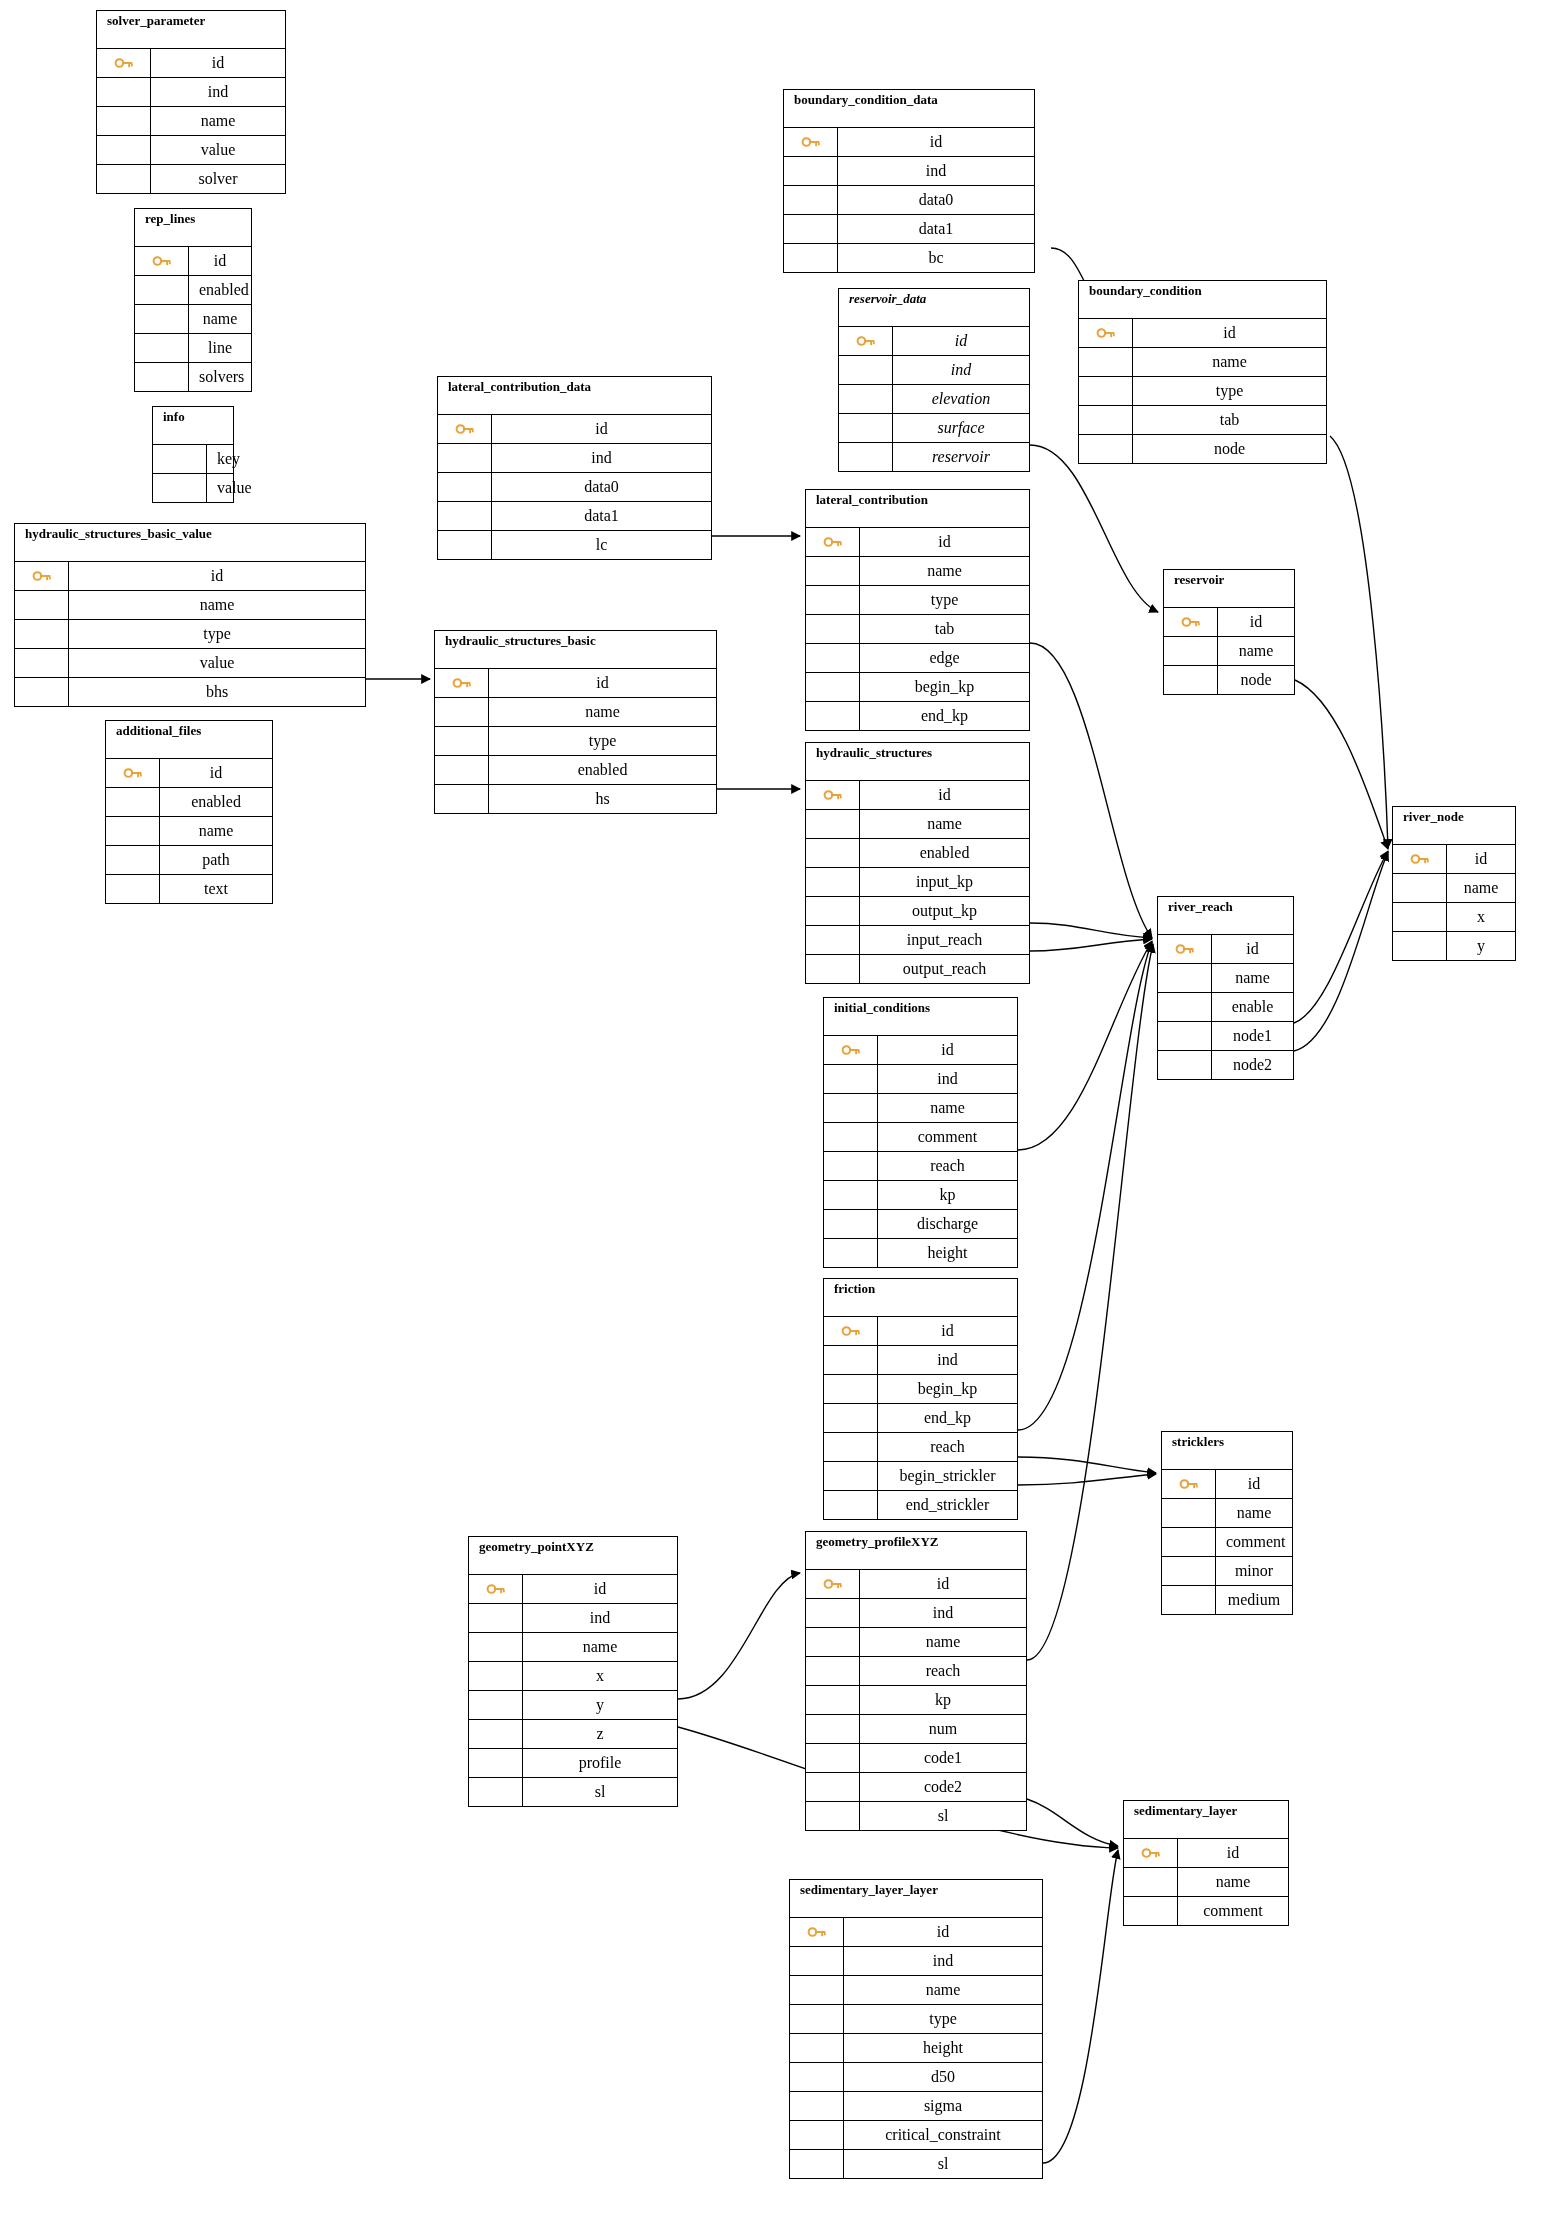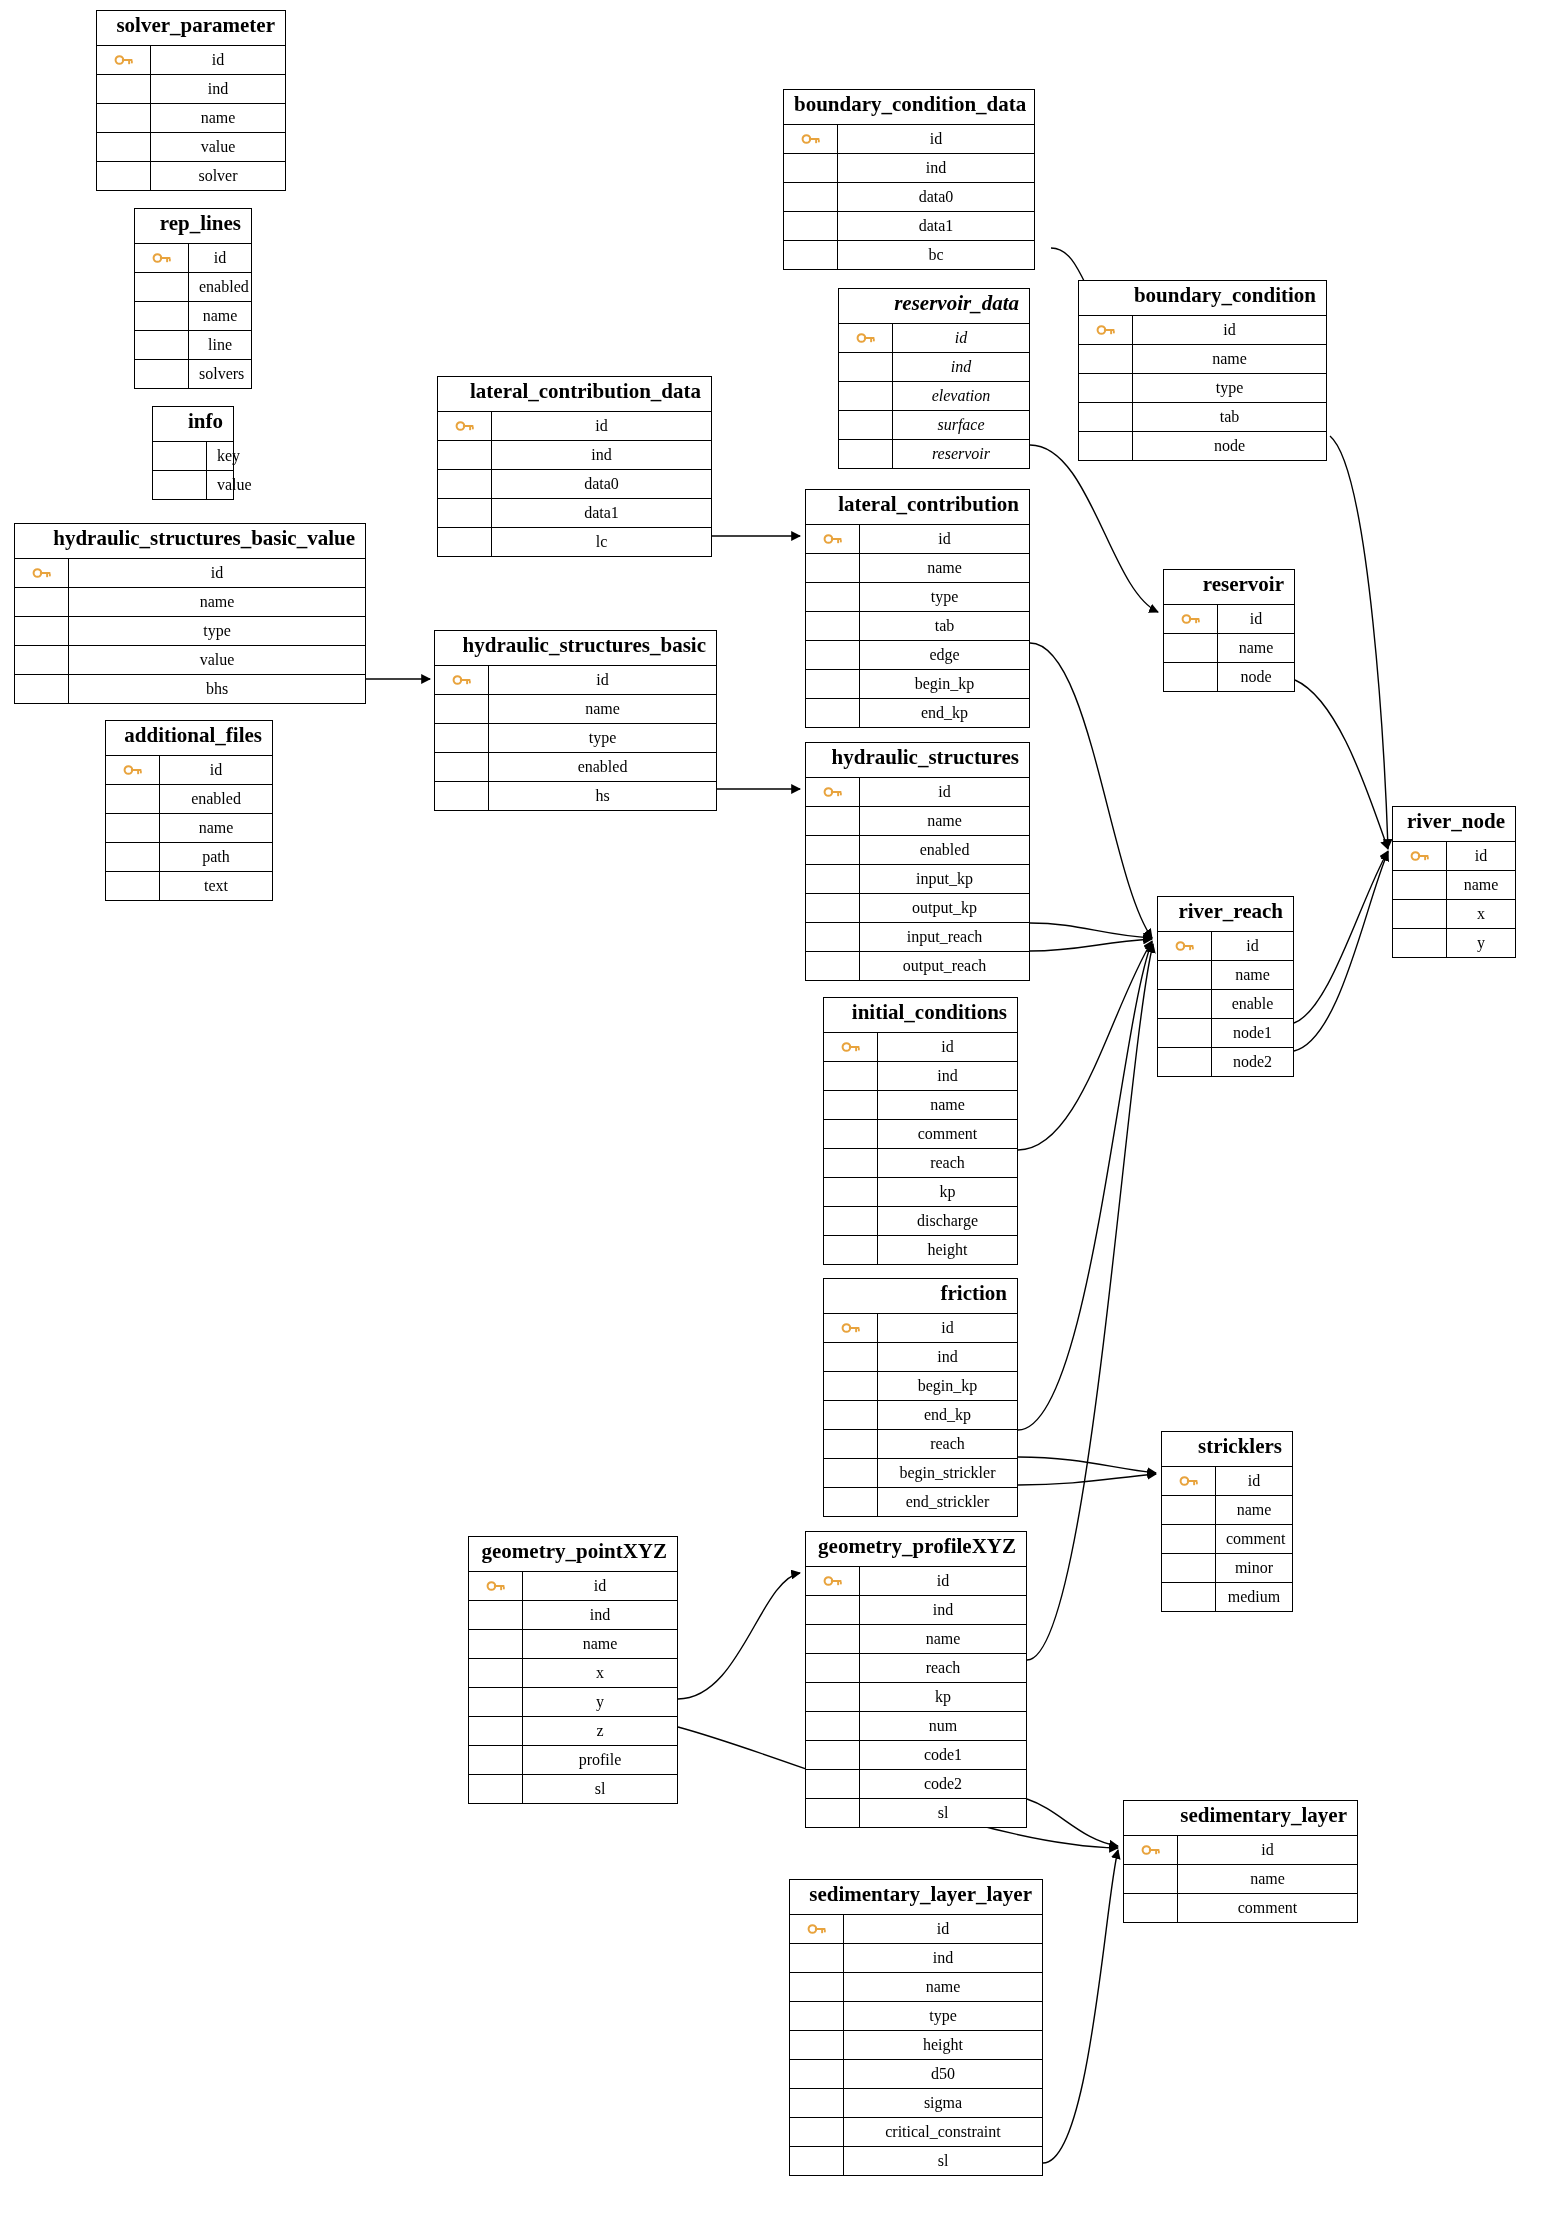--- a/index.html
+++ b/index.html
@@ -23,24 +23,24 @@
     height: 2224px;
     pointer-events: none;
   }
   .table-box {
     position: absolute;
     border: 1px solid #000000;
     background: #ffffff;
     box-sizing: border-box;
   }
   .table-title {
-    text-align: right;
+    text-align: left;
     font-weight: bold;
-    font-size: 21px;
-    padding: 3px 10px 8px 10px;
+    font-size: 13px;
+    padding: 3px 10px 20px 10px;
     border-bottom: 1px solid #000000;
     white-space: nowrap;
     line-height: 1.1;
   }
   .col-row {
     display: flex;
     border-bottom: 1px solid #000000;
     height: 28px;
   }
   .col-row:last-child {
@@ -801,21 +801,21 @@
         </div>
         <div class="col-row">
           <div class="key-cell"></div>
           <div class="name-cell">x</div>
         </div>
         <div class="col-row">
           <div class="key-cell"></div>
           <div class="name-cell">y</div>
         </div>
       </div>
-      <div class="table-box" style="left: 1123px; top: 1800px; width: 235px;">
+      <div class="table-box" style="left: 1123px; top: 1800px; width: 166px;">
         <div class="table-title">sedimentary_layer</div>
         <div class="col-row">
           <div class="key-cell">
             <svg class="key-icon" viewBox="0 0 24 18" xmlns="http://www.w3.org/2000/svg">
               <circle cx="6.5" cy="9" r="4.6" fill="none" stroke="#E8A33D" stroke-width="2.4"></circle>
               <rect x="9.5" y="7.8" width="12.5" height="2.4" fill="#E8A33D"></rect>
               <rect x="17" y="9.8" width="2.3" height="4.2" fill="#E8A33D"></rect>
               <rect x="20.3" y="9.8" width="2.2" height="3.2" fill="#E8A33D"></rect>
             </svg>
           </div>

